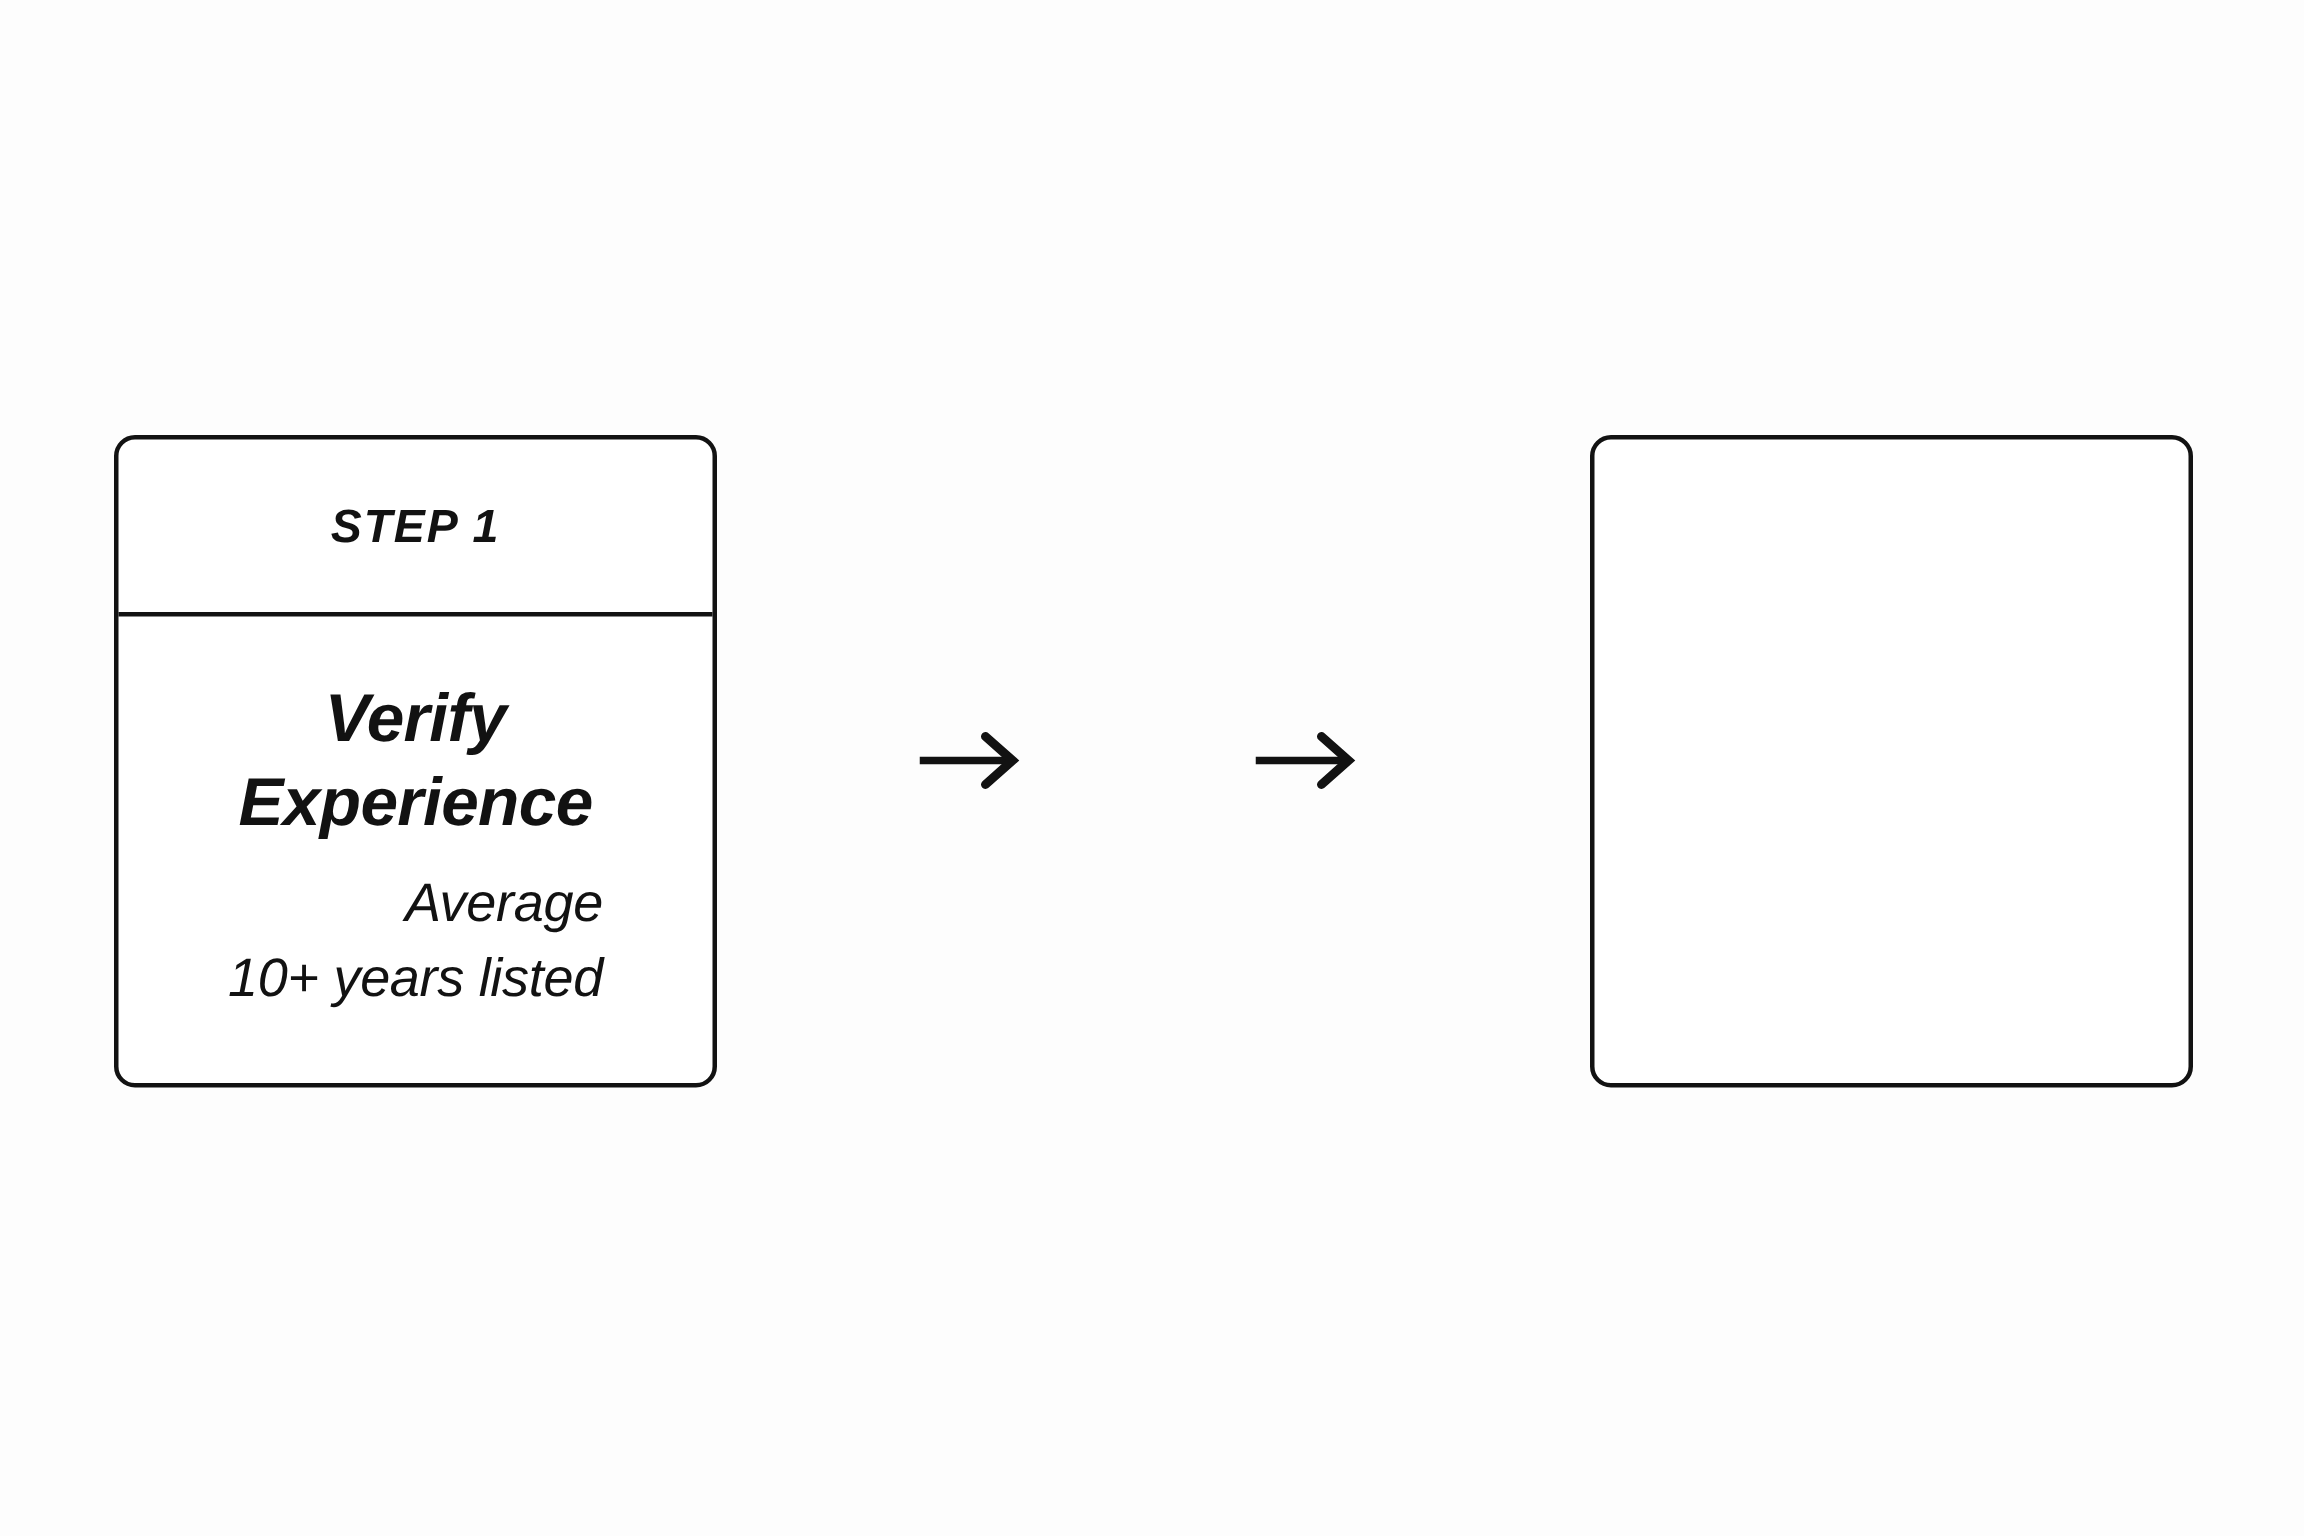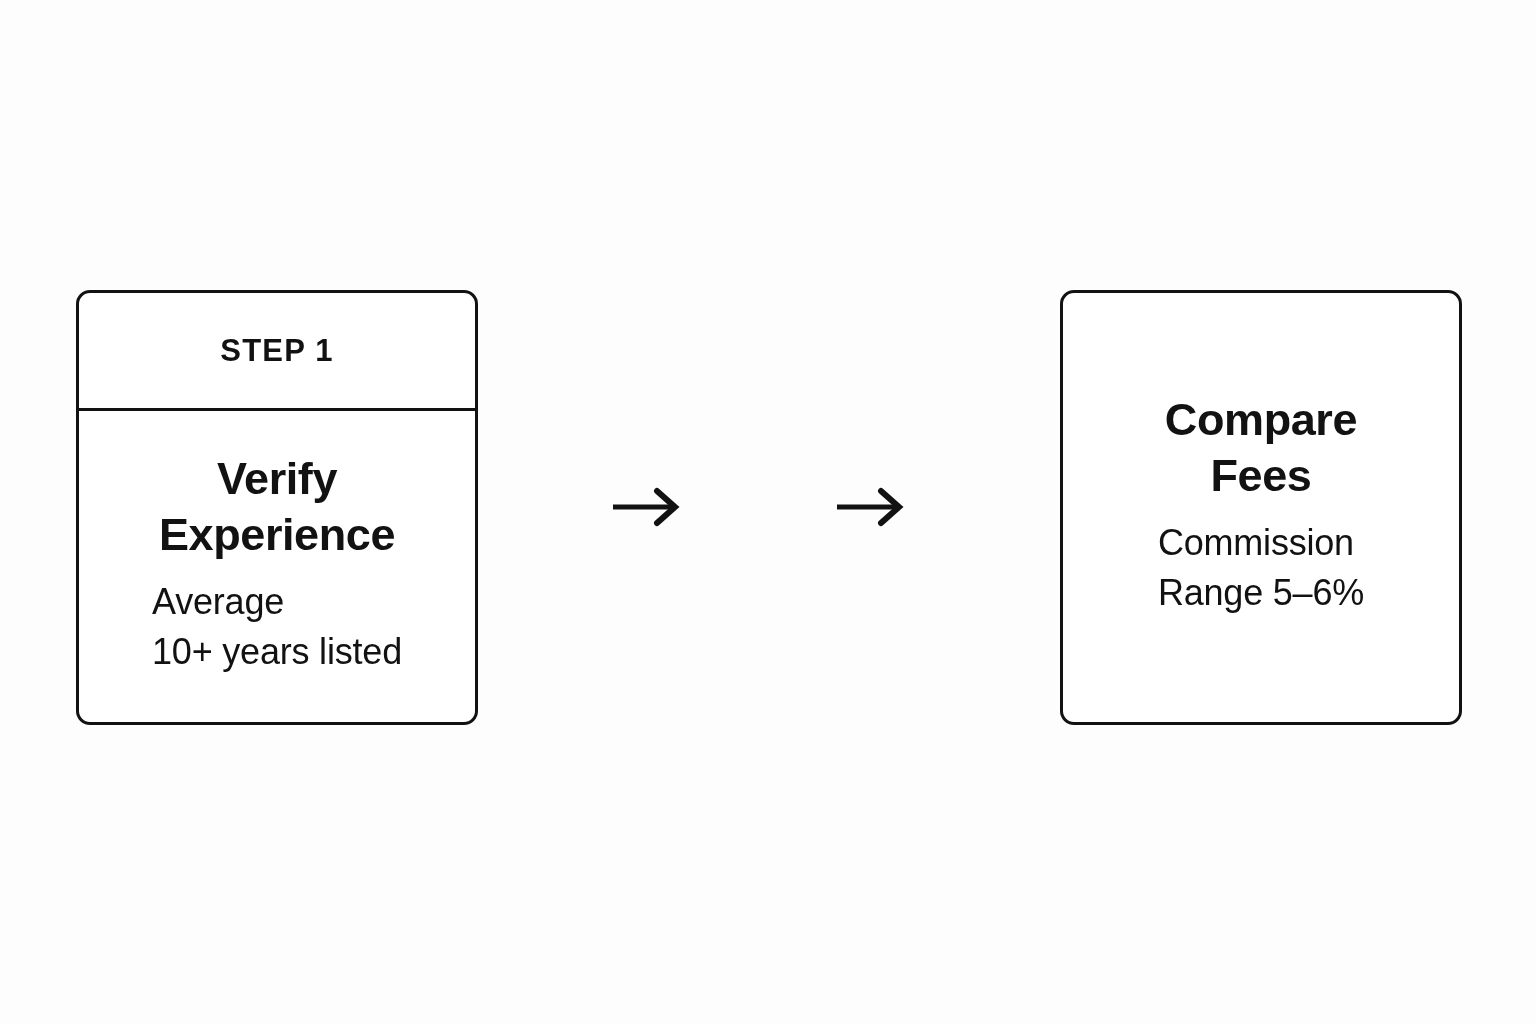--- a/index.html
+++ b/index.html
@@ -38,20 +38,21 @@
     position: relative;
     width: 402px;
     height: 435px;
     box-sizing: border-box;
     background: #ffffff;
     border: 3px solid #121212;
     border-radius: 14px;
     display: flex;
     flex-direction: column;
     flex: 0 0 402px;
+    font-style: italic;
   }
 
   .card-header {
     height: 118px;
     box-sizing: border-box;
     border-bottom: 3px solid #121212;
     display: flex;
     align-items: center;
     justify-content: center;
     flex: 0 0 118px;
@@ -86,21 +87,21 @@
     letter-spacing: -0.4px;
     margin: 0 0 14px 0;
     white-space: pre-line;
   }
 
   .step-detail {
     font-size: 36px;
     font-weight: 400;
     line-height: 50px;
     color: #121212;
-    text-align: left;
+    text-align: right;
     letter-spacing: -0.2px;
     margin: 0;
     white-space: pre-line;
   }
 
   
   .connector {
     flex: 0 0 88px;
     width: 88px;
     height: 435px;
@@ -145,22 +146,16 @@
 
 
     <div class="connector">
       <svg width="72" height="64" viewBox="0 0 72 64">
         <path d="M0 32 H58" fill="none" stroke="#121212" stroke-width="5" stroke-linecap="butt"></path>
         <path d="M44 16 L62 32 L44 48" fill="none" stroke="#121212" stroke-width="6" stroke-linecap="round" stroke-linejoin="miter"></path>
       </svg>
     </div>
 
     <div class="step-card">
-      <div class="card-body">
-        <div class="step-title">Compare
-Fees</div>
-        <div class="step-detail">Commission
-Range 5–6%</div>
-      </div>
     </div>
 
   </div>
 </div>
 
 </body></html>

